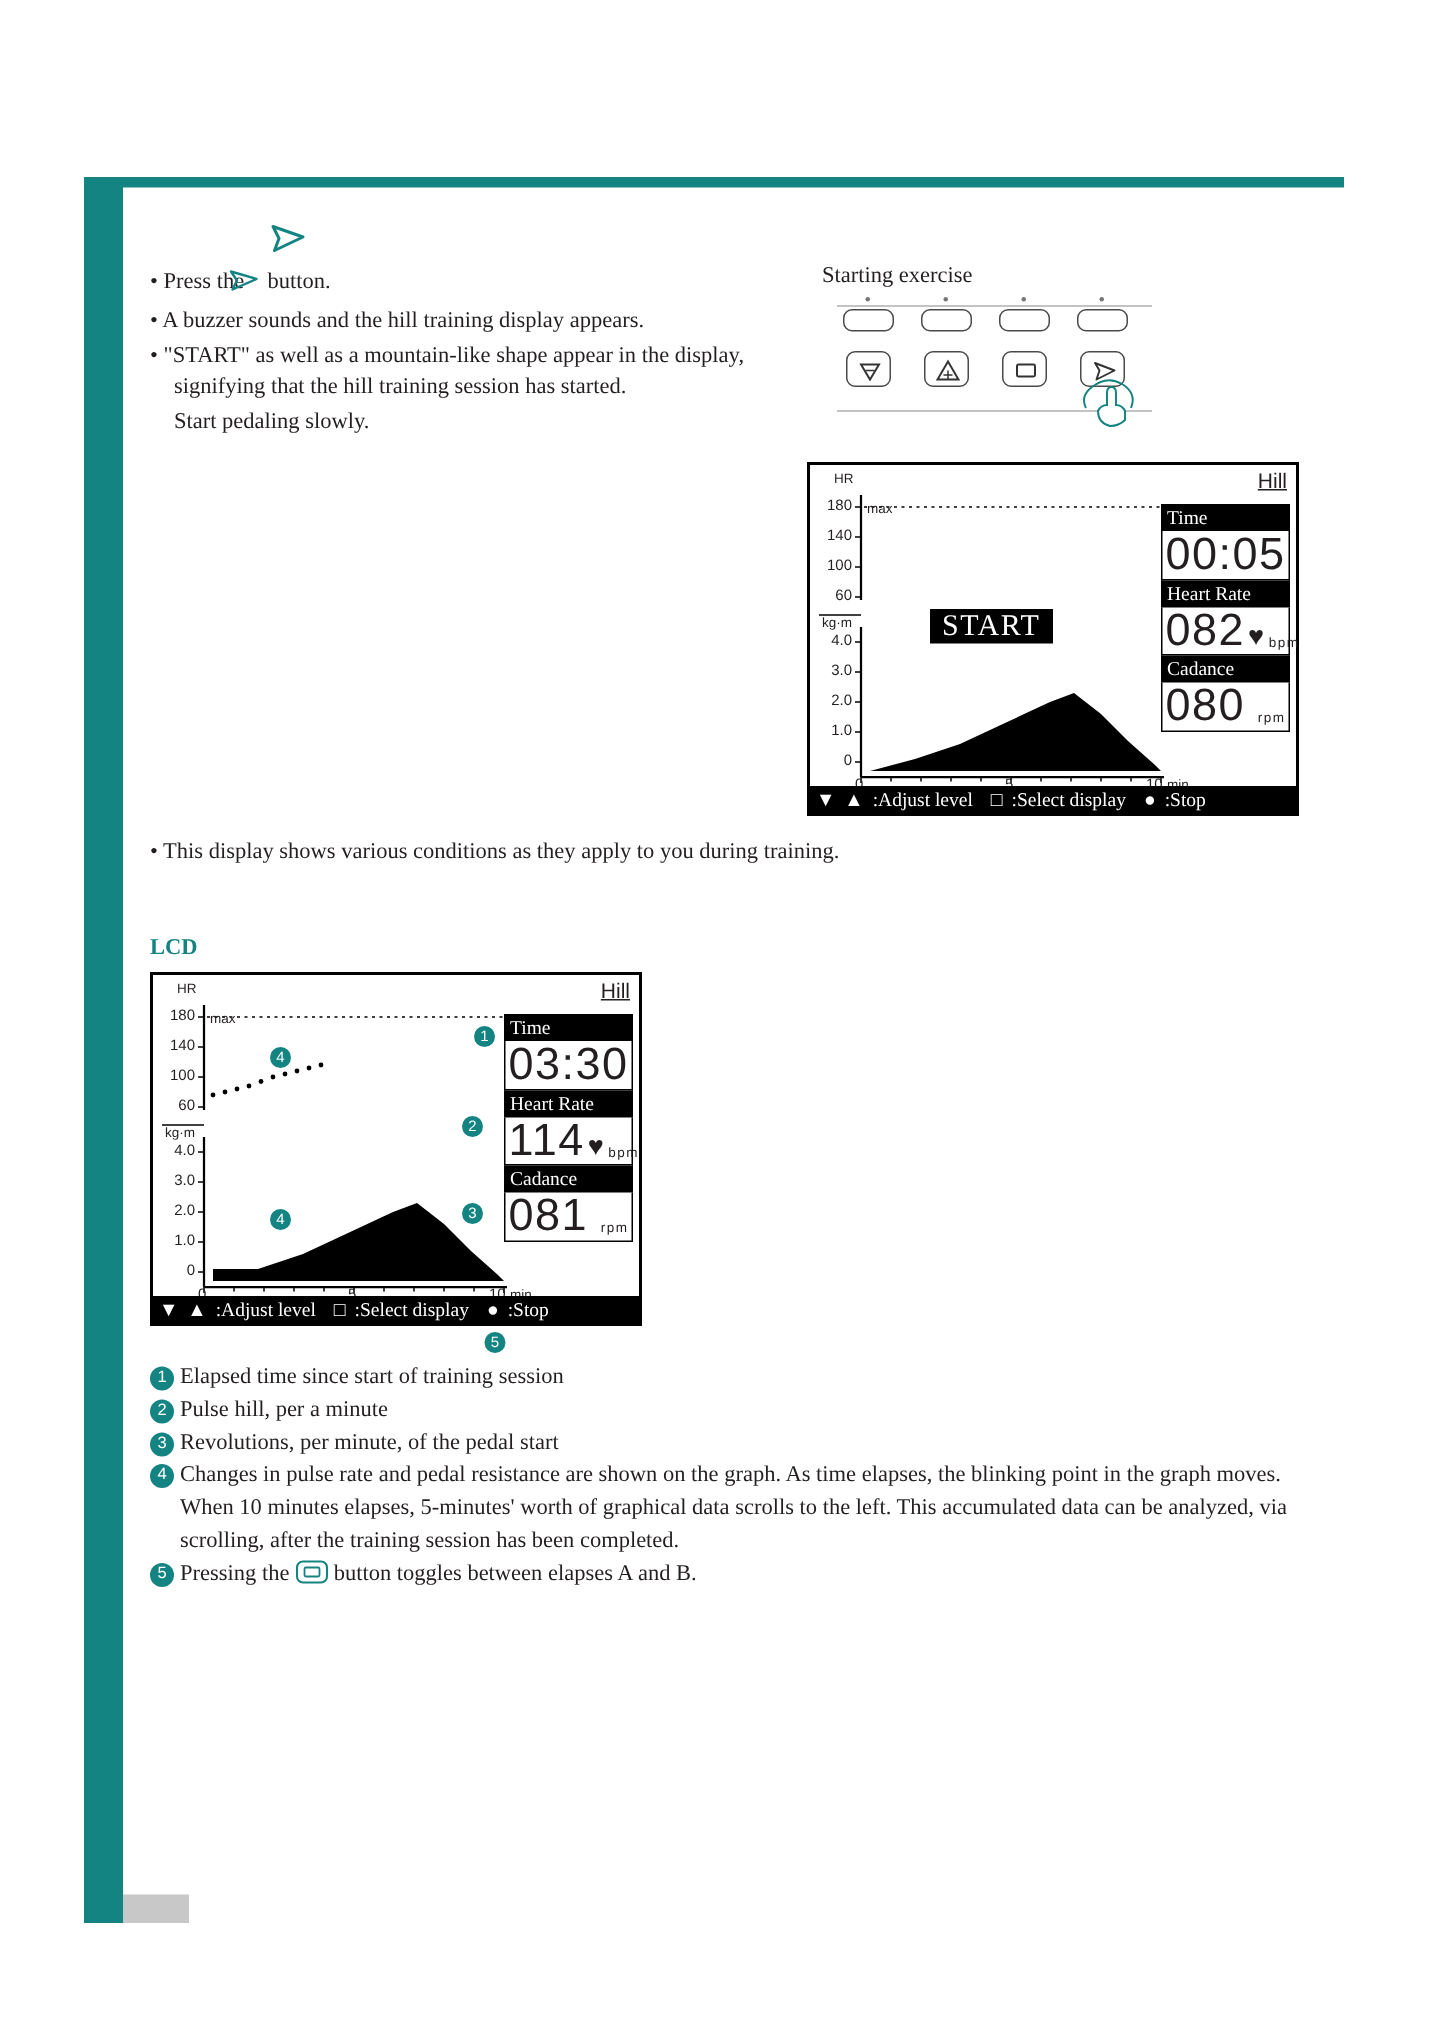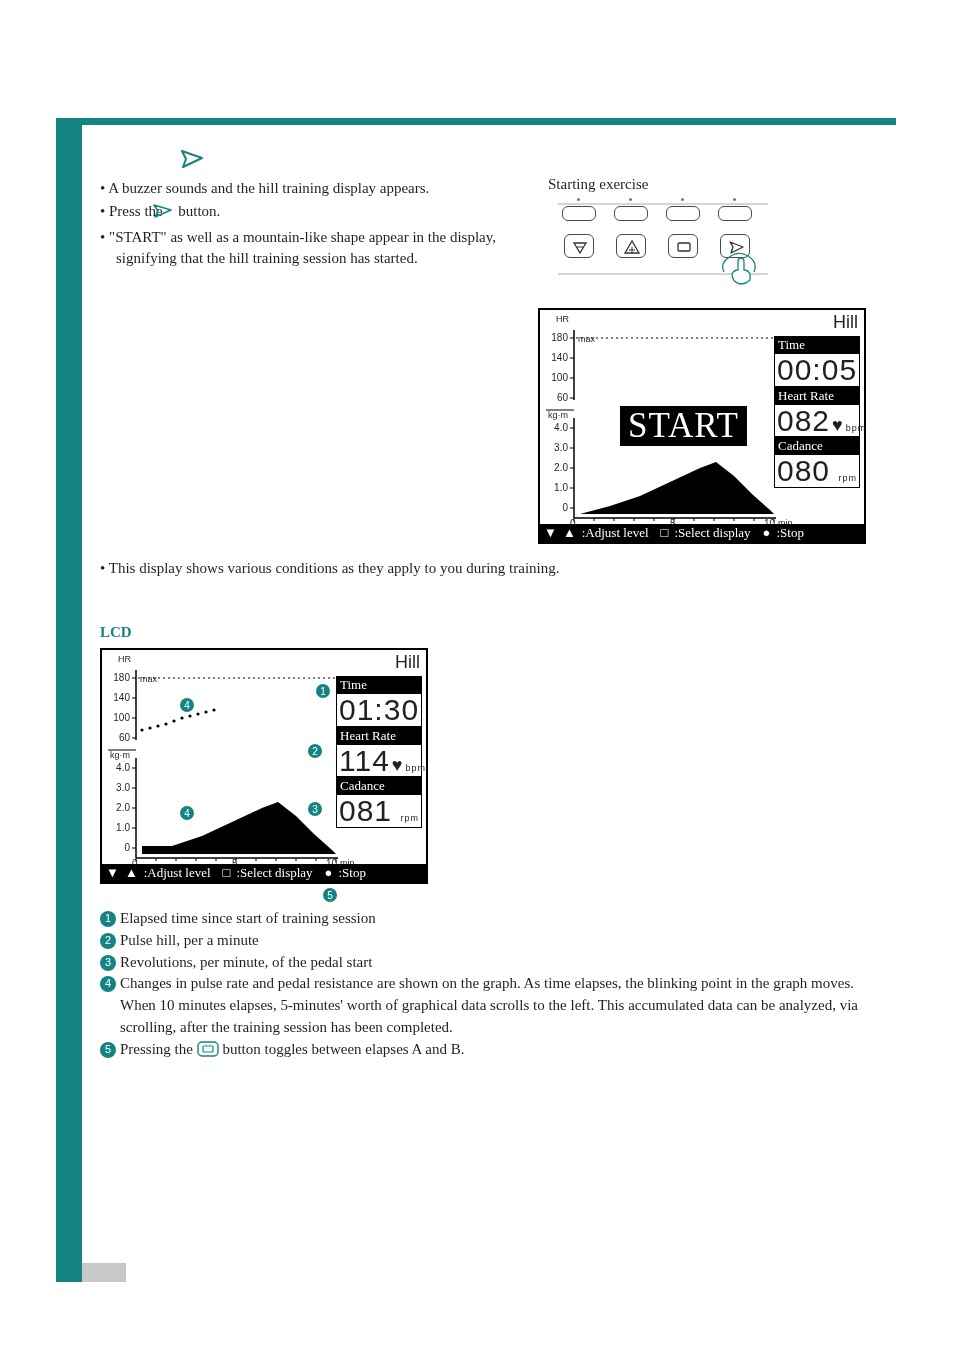--- a/index.html
+++ b/index.html
@@ -110,41 +110,42 @@
     align-items: baseline;
     justify-content: flex-start;
     gap: 2px;
     line-height: 1.05;
   }
   .readout-unit { font-size: 9px; margin-left: auto; align-self: flex-end; padding-bottom: 3px; }
   .mode-label {
     position: absolute;
     top: 2px;
     font-family: Arial, sans-serif;
-    font-size: 18px;
+    font-size: 14px;
+    text-decoration: underline;
   }
   .help-bar {
     position: absolute;
     left: 0; bottom: 0; right: 0;
     background: #000;
     color: #fff;
     font-family: "Times New Roman", serif;
     font-size: 13px;
     height: 18px;
     display: flex;
     align-items: center;
     padding: 0 4px;
     gap: 6px;
   }
   .axis-label { font-size: 9px; font-family: Arial, sans-serif; position: absolute; }
   .tick { font-size: 10px; font-family: Arial, sans-serif; position: absolute; text-align: right; }
   .start-banner {
     position: absolute;
     font-family: "Times New Roman", serif;
-    font-size: 35px;
+    font-size: 20px;
     color: #fff;
     background: #000;
     padding: 0 8px;
     letter-spacing: 1px;
   }
   .heart { font-size: 18px; }
   .marker-circle {
     position: absolute;
     width: 14px; height: 14px;
     background: #148483;
@@ -204,31 +205,32 @@
 <div class="teal-top"></div>
 <div class="teal-side"></div>
 
 <span class="play-icon-large">
   <svg width="30" height="22" viewBox="0 0 30 22">
     <path d="M4 3 L24 10 L5 19 L8 11 Z" fill="none" stroke="#148483" stroke-width="2" stroke-linejoin="round"></path>
   </svg>
 </span>
 
 <div class="bullets-top">
-  <div class="row dot">A buzzer sounds and the hill training display appears.</div>
   <div class="row dot">
     <span>Press the </span>
     <span class="inline-play-icon">
       <svg width="24" height="16" viewBox="0 0 24 16">
         <path d="M3 2 L20 7 L4 14 L7 8 Z" fill="none" stroke="#148483" stroke-width="1.6" stroke-linejoin="round"></path>
       </svg>
     </span>
     <span> button.</span>
   </div>
+  <div class="row dot">A buzzer sounds and the hill training display appears.</div>
   <div class="row dot">"START" as well as a mountain-like shape appear in the display, signifying that the hill training session has started.</div>
+  <div class="row cont">Start pedaling slowly.</div>
 </div>
 
 <div class="starting-label">Starting exercise</div>
 
 <div class="keypad">
   <svg width="210" height="96" style="position:absolute;left:0;top:0" viewBox="0 0 210 96">
     <line x1="0" y1="8" x2="210" y2="8" stroke="#888" stroke-width="0.7"></line>
     <line x1="0" y1="78" x2="210" y2="78" stroke="#888" stroke-width="0.7"></line>
   </svg>
 
@@ -434,21 +436,21 @@
   <div class="marker-circle" style="left:214px; top:34px;">1</div>
   <div class="marker-circle" style="left:206px; top:94px;">2</div>
   <div class="marker-circle" style="left:206px; top:152px;">3</div>
   <div class="marker-circle" style="left:78px; top:156px;">4</div>
 
   <div style="position:absolute; right:4px; top:26px; width:86px;">
     <div class="readout-head">
         <span class="rh-left">Time</span>
       </div>
     <div class="readout-val">
-        <span>01:30</span>
+        <span>03:30</span>
       </div>
     <div class="readout-head">
         <span class="rh-left">Heart Rate</span>
       </div>
     <div class="readout-val">
         <span>114</span>
         <span class="heart">♥</span>
         <span class="readout-unit">bpm</span>
       </div>
     <div class="readout-head">

